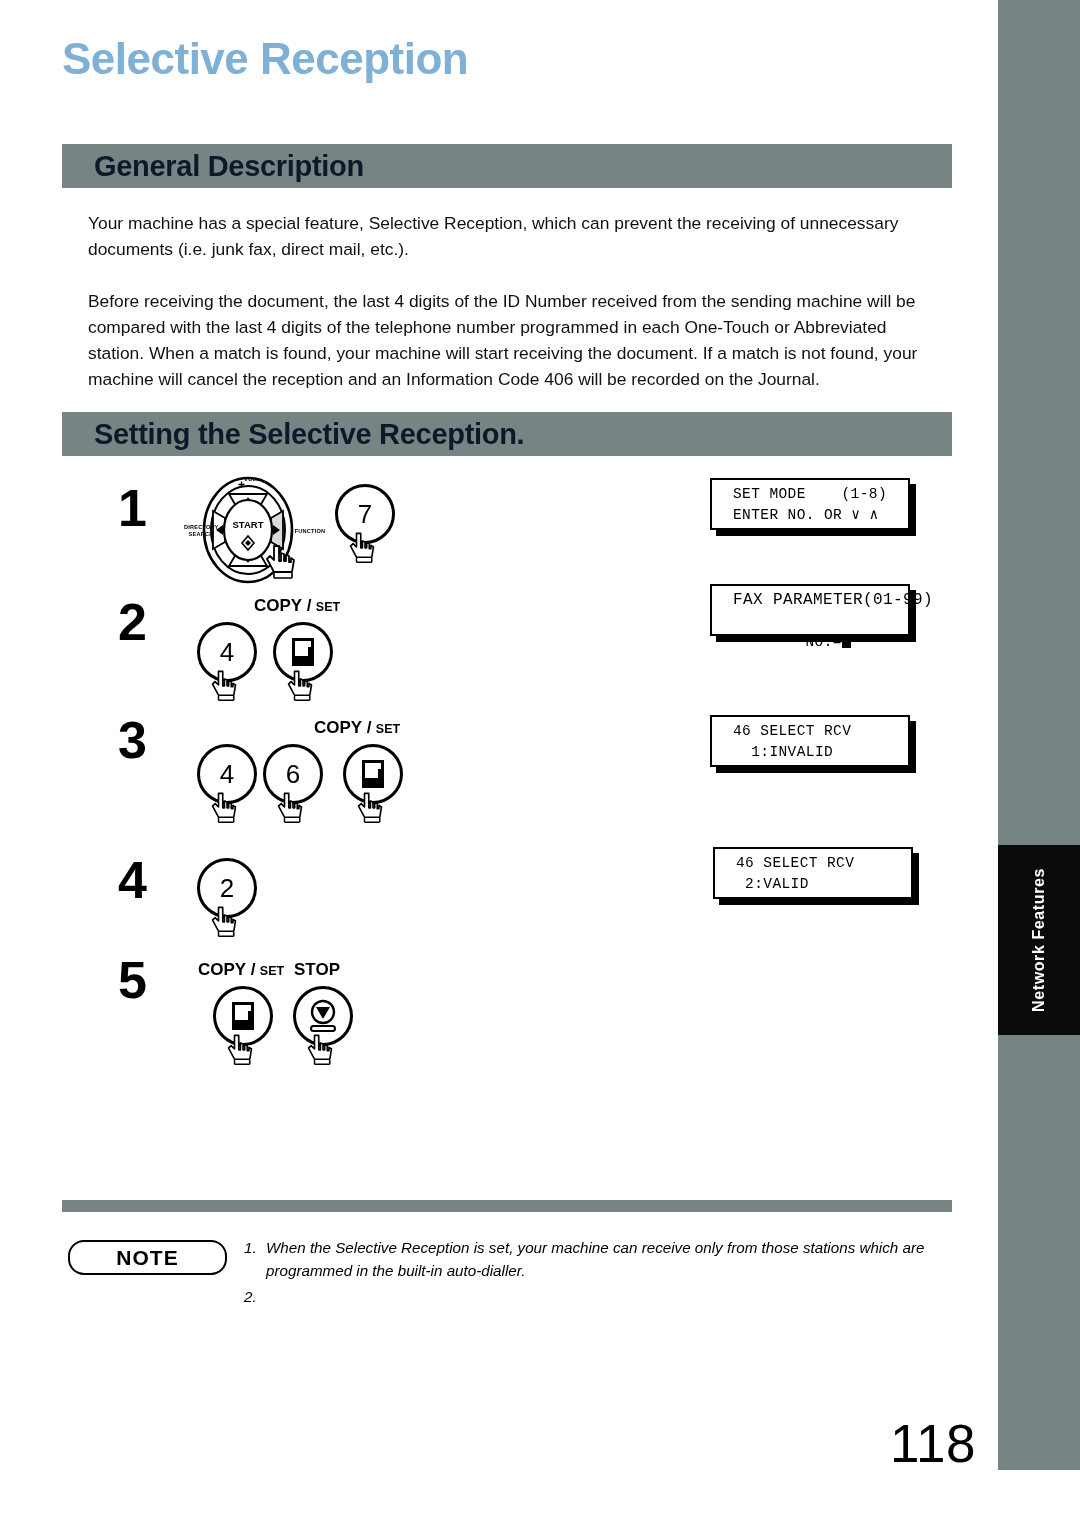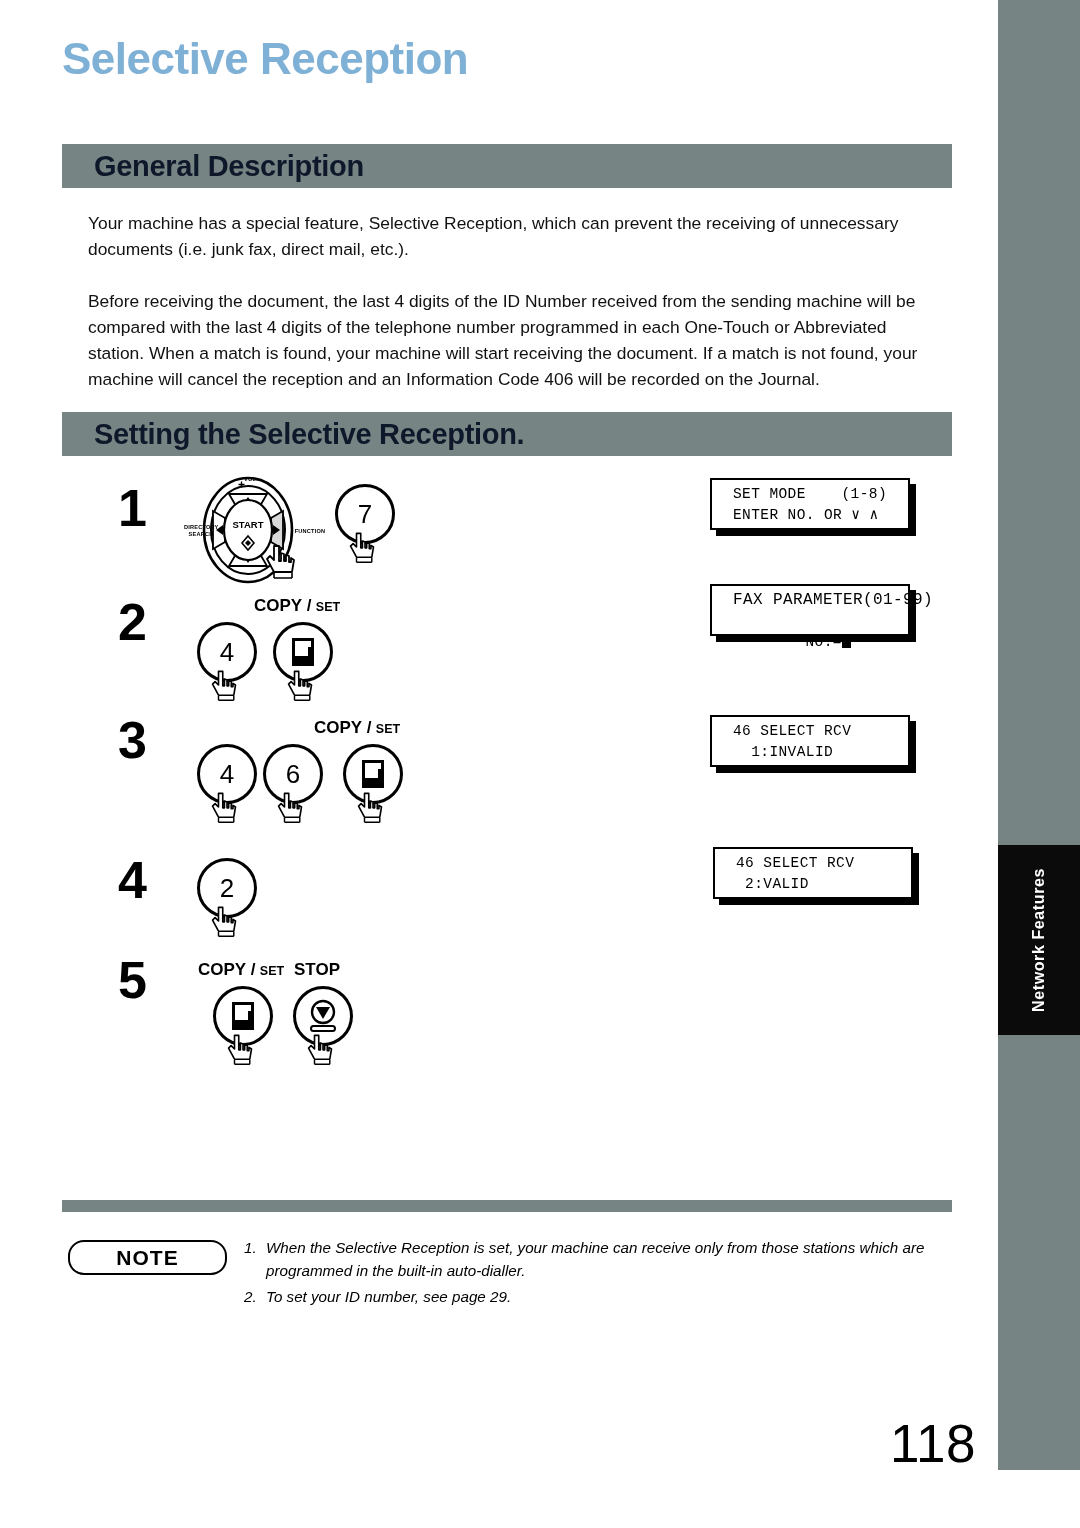--- a/index.html
+++ b/index.html
@@ -515,16 +515,15 @@
 <div class="note-rule"></div>
 <div class="note-badge">NOTE</div>
 <div class="note-list">
   <div class="note-item">
     <span class="idx">1.</span>
     <span>When the Selective Reception is set, your machine can receive only from those stations which are programmed in the built-in auto-dialler.</span>
   </div>
   <div class="note-item">
     <span class="idx">2.</span>
   </div>
-  <div class="note-sub">To set your ID number, see page 29.</div>
 </div>
 
 <div class="page-number">118</div>
 
 </body></html>

